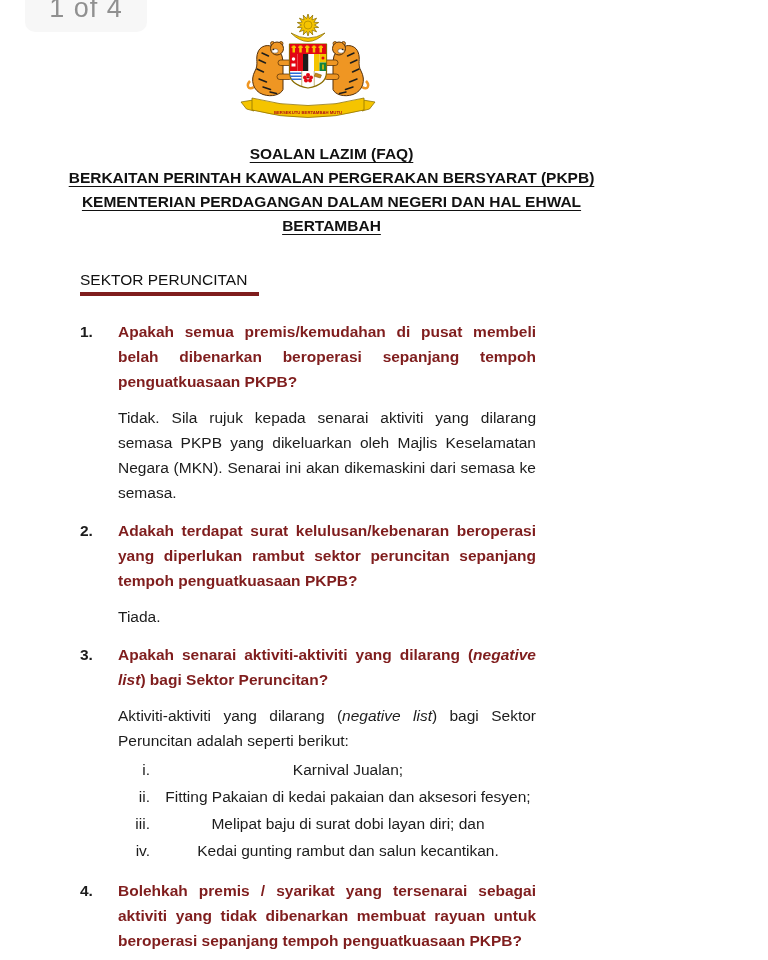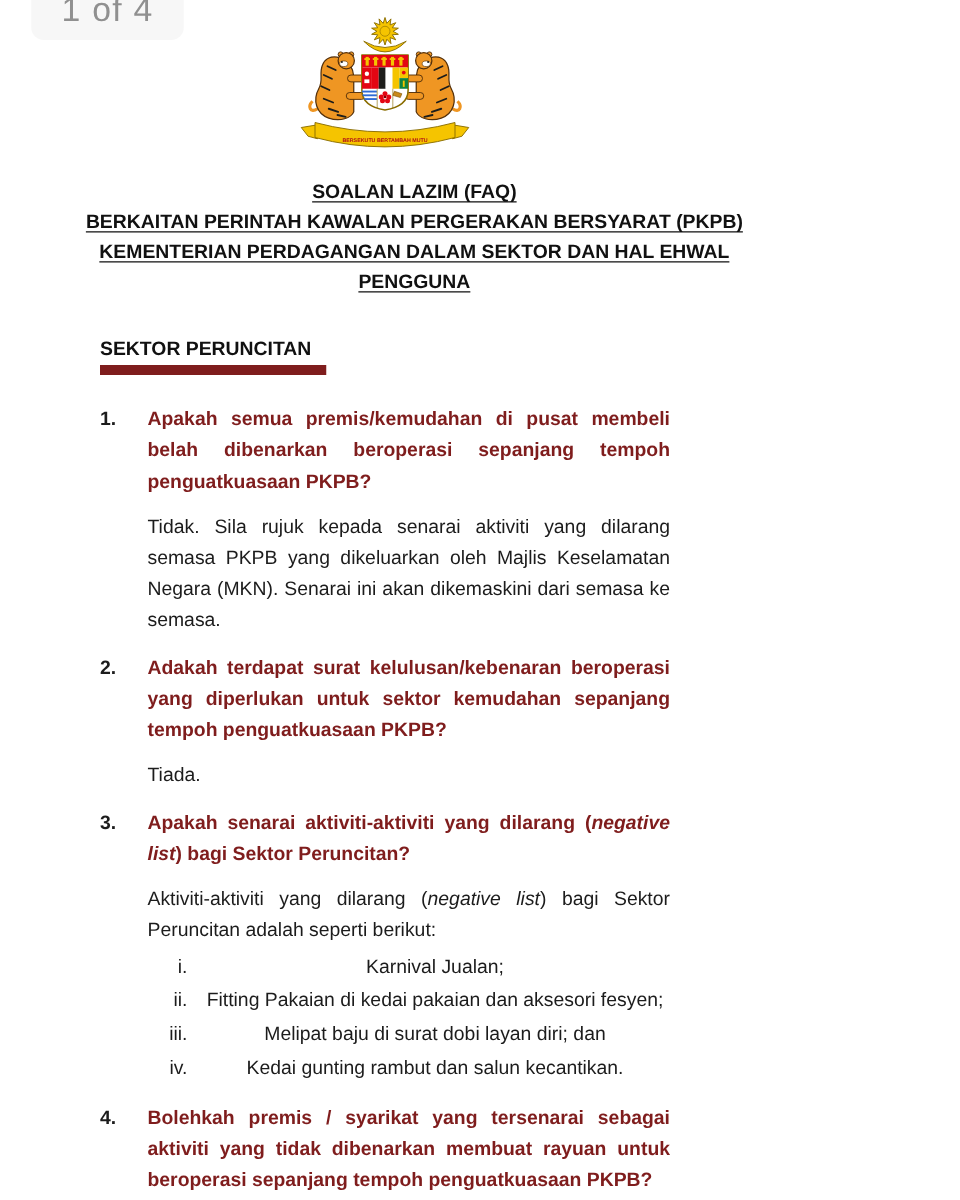--- a/index.html
+++ b/index.html
@@ -20,22 +20,22 @@
   .emblem-wrap { padding-top:12px; display:flex; justify-content:center; }
   .title-block { margin-top:16px; text-align:center;margin-left:47px; }
   .title-line {
     font-size:15.5px; font-weight:bold; line-height:24px;
     text-decoration:underline; text-underline-offset:3px;
     color:#111;
   }
   .content { padding:0 80px; margin-top:30px; }
   .section-heading-row { margin-bottom:23px; }
   .section-heading {
-    display:inline-block; font-size:15.5px; font-weight:bold;
-    border-bottom:8px solid #7f1d1d; padding-right:12px; padding-bottom:1px;
+    display:inline-block; font-size:15.5px; font-weight:normal;
+    border-bottom:4px solid #7f1d1d; padding-right:12px; padding-bottom:1px;
     color:#111; line-height:23px;
   }
   .faq-item { display:grid; grid-template-columns:38px 1fr; }
   .q-num { font-size:15.5px; font-weight:bold; line-height:25px; }
   .q-text {
     font-size:15.5px; font-weight:bold; line-height:25px;
     text-align:justify; margin-bottom:11px; color:#7f1d1d;
   }
   .answer {
     font-size:15.5px; line-height:25px; text-align:justify;
@@ -143,41 +143,41 @@
         <path d="M260,176 L284,180 L273,194 L258,198 Z" fill="#f5c400" stroke="#8a6d00" stroke-width="1.5"></path>
         <path d="M38,172 Q150,202 262,172 L262,196 Q150,226 38,196 Z" fill="#f5c400" stroke="#8a6d00" stroke-width="1.5"></path>
         <text x="150" y="203" text-anchor="middle" font-size="8.5" font-weight="bold" fill="#b01116">BERSEKUTU BERTAMBAH MUTU</text>
       </g>
     </svg>
   </div>
 
   <div class="title-block">
     <div class="title-line">SOALAN LAZIM (FAQ)</div>
     <div class="title-line">BERKAITAN PERINTAH KAWALAN PERGERAKAN BERSYARAT (PKPB)</div>
-    <div class="title-line">KEMENTERIAN PERDAGANGAN DALAM SEKTOR DAN HAL EHWAL PENGGUNA</div>
+    <div class="title-line">KEMENTERIAN PERDAGANGAN DALAM NEGERI DAN HAL EHWAL BERTAMBAH</div>
   </div>
 
   <div class="content">
 
     <div class="section-heading-row">
       <span class="section-heading">SEKTOR PERUNCITAN</span>
     </div>
 
     <div class="faq-item">
       <div class="q-num">1.</div>
       <div>
         <div class="q-text">Apakah semua premis/kemudahan di pusat membeli belah dibenarkan beroperasi sepanjang tempoh penguatkuasaan PKPB?</div>
         <div class="answer">Tidak. Sila rujuk kepada senarai aktiviti yang dilarang semasa PKPB yang dikeluarkan oleh Majlis Keselamatan Negara (MKN). Senarai ini akan dikemaskini dari semasa ke semasa.</div>
       </div>
     </div>
 
     <div class="faq-item">
       <div class="q-num">2.</div>
       <div>
-        <div class="q-text">Adakah terdapat surat kelulusan/kebenaran beroperasi yang diperlukan untuk sektor kemudahan sepanjang tempoh penguatkuasaan PKPB?</div>
+        <div class="q-text">Adakah terdapat surat kelulusan/kebenaran beroperasi yang diperlukan rambut sektor peruncitan sepanjang tempoh penguatkuasaan PKPB?</div>
         <div class="answer">Tiada.</div>
       </div>
     </div>
 
     <div class="faq-item">
       <div class="q-num">3.</div>
       <div>
         <div class="q-text"><span>Apakah senarai aktiviti-aktiviti yang dilarang (</span><em>negative list</em><span>) bagi Sektor Peruncitan?</span></div>
         <div class="answer" style="margin-bottom:3px;"><span>Aktiviti-aktiviti yang dilarang (</span><em>negative list</em><span>) bagi Sektor Peruncitan adalah seperti berikut:</span></div>
         <div class="rlist">

